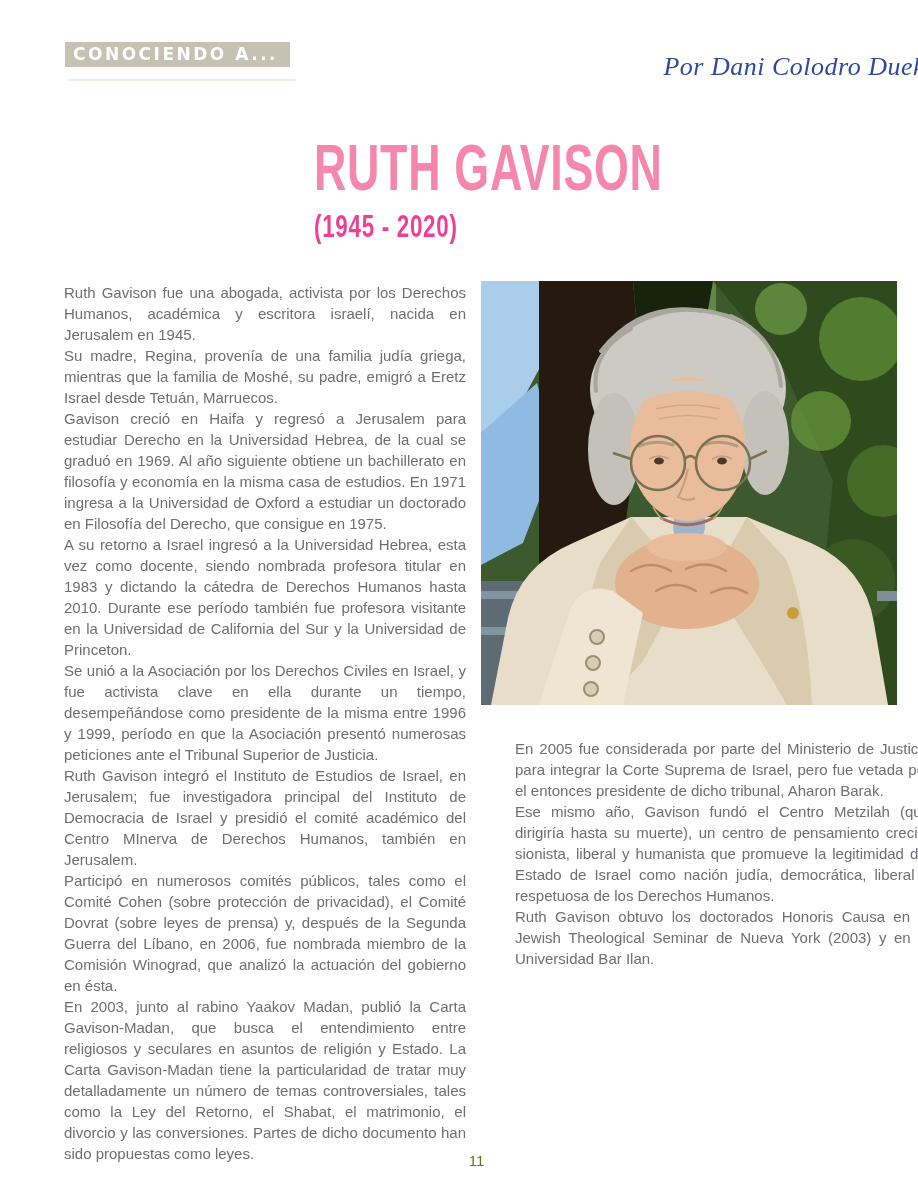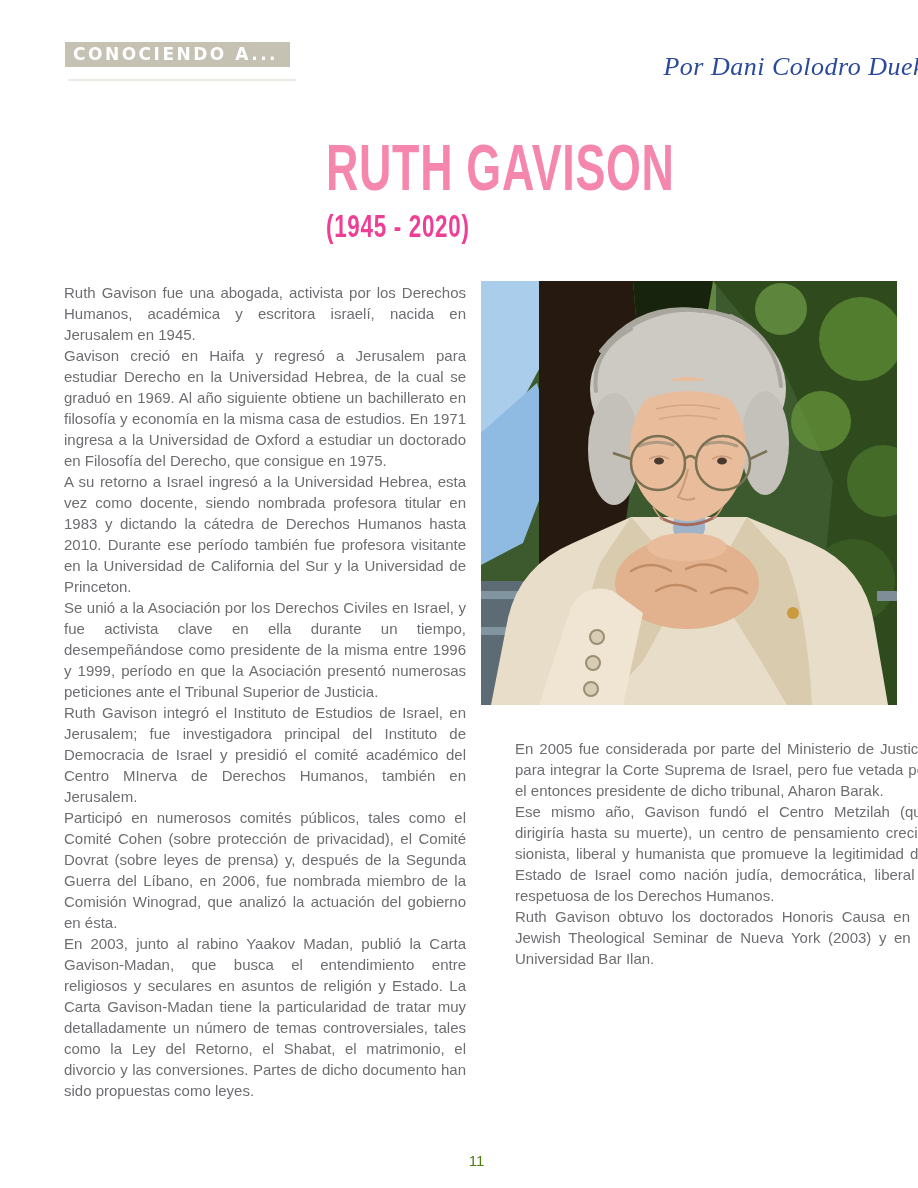--- a/index.html
+++ b/index.html
@@ -16,21 +16,21 @@
   }
   .badge-rule {
     position:absolute; left:68px; top:79px; width:228px; height:2px;
     background:#eceae3;
   }
   .byline {
     position:absolute; right:28px; top:52px;
     color:#2b4a9b; font-family:Liberation Serif, serif; font-style:italic;
     font-size:26px; letter-spacing:0.5px; white-space:nowrap;
   }
-  .title-block { position:absolute; left:326px; top:136px; }
+  .title-block { position:absolute; left:314px; top:136px; }
   .title {
     font-size:64px; font-weight:bold; color:#f587ae; line-height:1;
     transform:scaleX(0.70); transform-origin:left center;
     letter-spacing:1px; white-space:nowrap;
   }
   .subtitle {
     margin-top:10px; font-size:32px; font-weight:bold; color:#ee3f96;
     line-height:1; transform:scaleX(0.70); transform-origin:left center;
     letter-spacing:1px; white-space:nowrap;
   }
@@ -125,20 +125,21 @@
       <circle cx="116" cy="356" r="7" fill="#d8cdb4" stroke="#9a8f74" stroke-width="2"></circle>
       <circle cx="112" cy="382" r="7" fill="#d8cdb4" stroke="#9a8f74" stroke-width="2"></circle>
       <circle cx="110" cy="408" r="7" fill="#d8cdb4" stroke="#9a8f74" stroke-width="2"></circle>
 
       <circle cx="312" cy="332" r="6" fill="#ca9a3e"></circle>
     </svg>
   </div>
 
   <div class="col-left">
     <p>Ruth Gavison fue una abogada, activista por los Derechos Humanos, académica y escritora israelí, nacida en Jerusalem en 1945.</p>
+    <p>Su madre, Regina, provenía de una familia judía griega, mientras que la familia de Moshé, su padre, emigró a Eretz Israel desde Tetuán, Marruecos.</p>
     <p>Gavison creció en Haifa y regresó a Jerusalem para estudiar Derecho en la Universidad Hebrea, de la cual se graduó en 1969. Al año siguiente obtiene un bachillerato en filosofía y economía en la misma casa de estudios. En 1971 ingresa a la Universidad de Oxford a estudiar un doctorado en Filosofía del Derecho, que consigue en 1975.</p>
     <p>A su retorno a Israel ingresó a la Universidad Hebrea, esta vez como docente, siendo nombrada profesora titular en 1983 y dictando la cátedra de Derechos Humanos hasta 2010. Durante ese período también fue profesora visitante en la Universidad de California del Sur y la Universidad de Princeton.</p>
     <p>Se unió a la Asociación por los Derechos Civiles en Israel, y fue activista clave en ella durante un tiempo, desempeñándose como presidente de la misma entre 1996 y 1999, período en que la Asociación presentó numerosas peticiones ante el Tribunal Superior de Justicia.</p>
     <p>Ruth Gavison integró el Instituto de Estudios de Israel, en Jerusalem; fue investigadora principal del Instituto de Democracia de Israel y presidió el comité académico del Centro MInerva de Derechos Humanos, también en Jerusalem.</p>
     <p>Participó en numerosos comités públicos, tales como el Comité Cohen (sobre protección de privacidad), el Comité Dovrat (sobre leyes de prensa) y, después de la Segunda Guerra del Líbano, en 2006, fue nombrada miembro de la Comisión Winograd, que analizó la actuación del gobierno en ésta.</p>
     <p>En 2003, junto al rabino Yaakov Madan, publió la Carta Gavison-Madan, que busca el entendimiento entre religiosos y seculares en asuntos de religión y Estado. La Carta Gavison-Madan tiene la particularidad de tratar muy detalladamente un número de temas controversiales, tales como la Ley del Retorno, el Shabat, el matrimonio, el divorcio y las conversiones. Partes de dicho documento han sido propuestas como leyes.</p>
   </div>
 
   <div class="col-right">
     <p>En 2005 fue considerada por parte del Ministerio de Justicia para integrar la Corte Suprema de Israel, pero fue vetada por el entonces presidente de dicho tribunal, Aharon Barak.</p>

